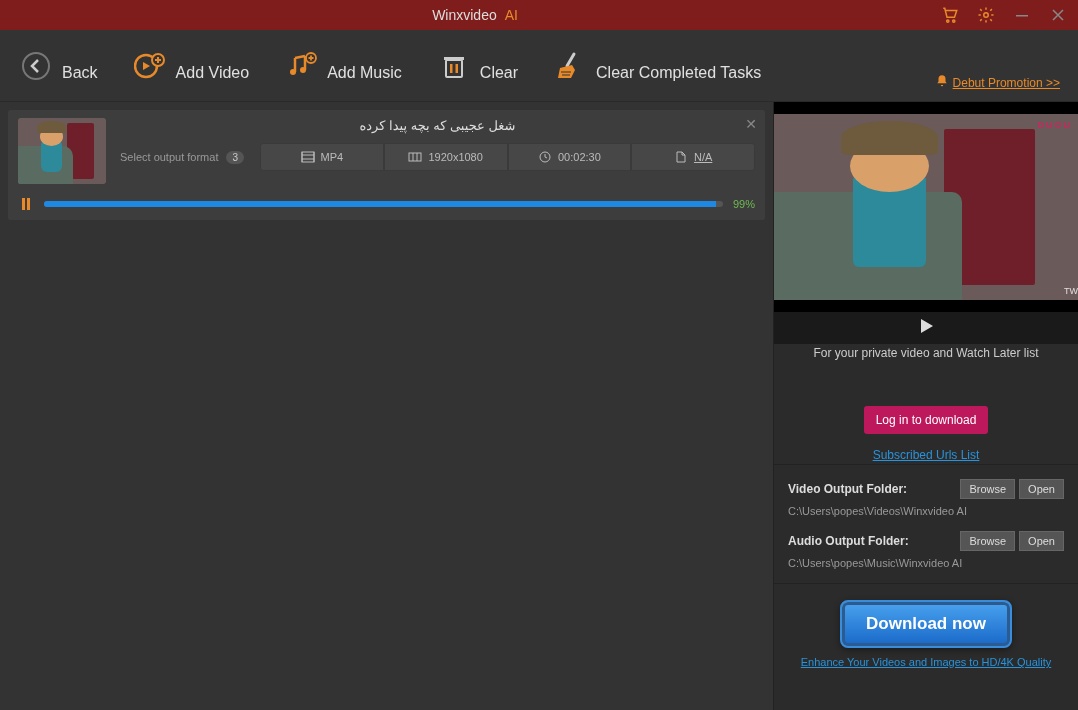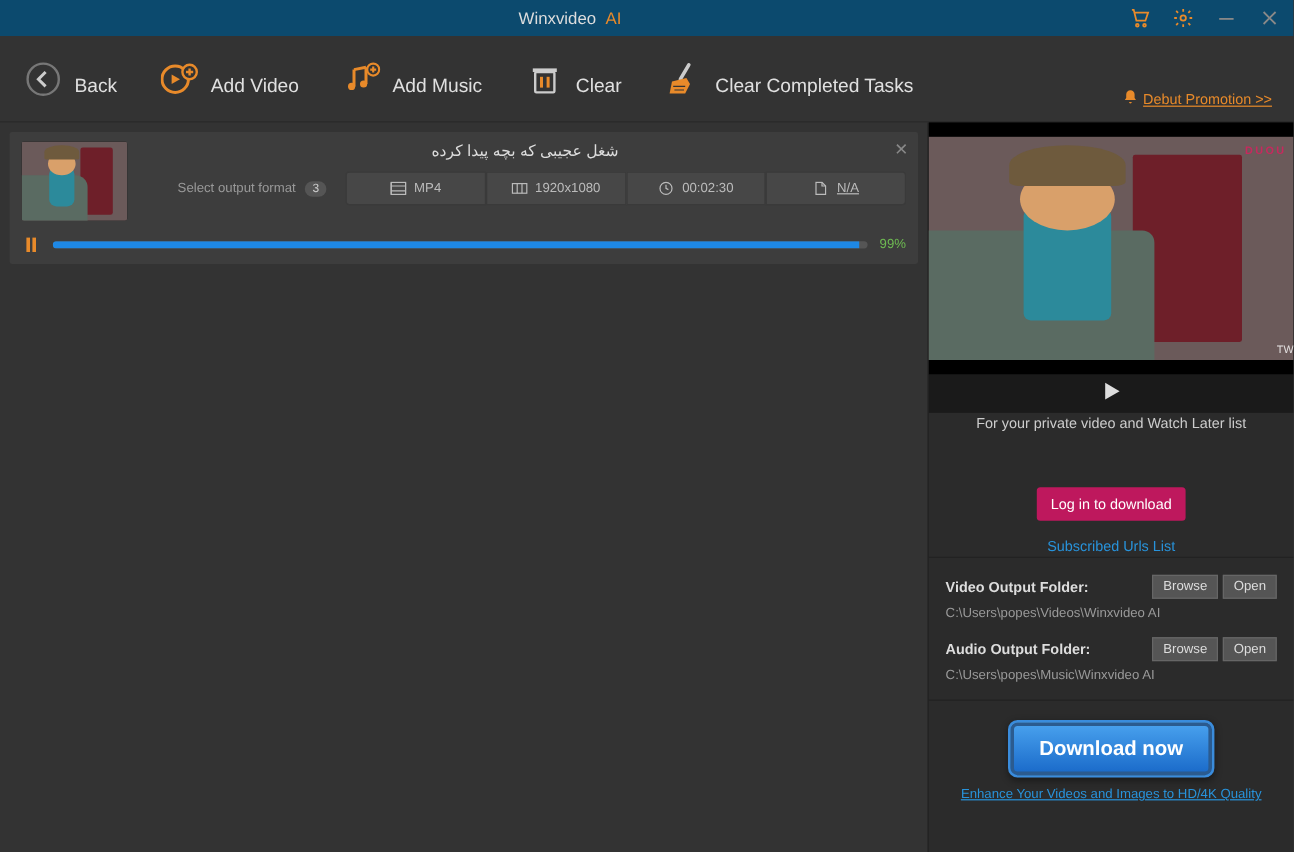--- a/index.html
+++ b/index.html
@@ -1,18 +1,18 @@
 <!DOCTYPE html>
 <html><head>
 <meta charset="utf-8">
 <style>
 * { margin: 0; padding: 0; box-sizing: border-box; font-family: Arial, sans-serif; }
 body { width: 1078px; height: 710px; background: #333333; color: #ccc; overflow: hidden; }
 
-.titlebar { height: 30px; background: #0c4a6e; display: flex; align-items: center; padding: 0 10px; }
+.titlebar { height: 30px; background: #7f1d1d; display: flex; align-items: center; padding: 0 10px; }
 .titlebar-center { flex: 1; text-align: center; font-size: 14px; color: #ddd; }
 .titlebar-center .ai-suffix { color: #e88a2a; margin-left: 4px; }
 .titlebar-right { display: flex; gap: 16px; align-items: center; }
 .titlebar-right .win-btn { width: 20px; height: 20px; display: flex; align-items: center; justify-content: center; color: #888; cursor: pointer; }
 .titlebar-right .cart-icon svg, .titlebar-right .gear-icon svg { stroke: #e88a2a; fill: none; }
 
 .toolbar { height: 72px; background: #333; display: flex; align-items: center; padding: 0 20px; gap: 36px; border-bottom: 1px solid #2a2a2a; position: relative; }
 .toolbar-btn { display: flex; align-items: flex-end; gap: 10px; color: #e0e0e0; font-size: 16px; cursor: pointer; }
 .toolbar-ico { width: 32px; height: 32px; display: flex; align-items: center; justify-content: center; }
 .toolbar-promo { position: absolute; right: 18px; bottom: 10px; color: #e88a2a; font-size: 12px; text-decoration: underline; display: flex; align-items: center; gap: 4px; cursor: pointer; }
@@ -21,21 +21,21 @@
 .left-panel { width: 773px; padding: 8px; }
 .right-panel { flex: 1; background: #2b2b2b; border-left: 1px solid #222; display: flex; flex-direction: column; }
 
 .video-card { background: #3d3d3d; border-radius: 2px; padding: 8px 10px; position: relative; }
 .video-card-close { position: absolute; top: 6px; right: 8px; color: #888; cursor: pointer; font-size: 14px; }
 .card-top { display: flex; gap: 14px; }
 .thumb-sm { width: 88px; height: 66px; background: #1a1a1a; border-radius: 2px; position: relative; overflow: hidden; }
 .card-info { flex: 1; }
 .card-title { text-align: center; color: #ddd; font-size: 13px; margin-bottom: 10px; direction: rtl; }
 .format-row { display: flex; align-items: center; gap: 8px; }
-.format-label { font-size: 11px; color: #999; margin-left: 28px; }
+.format-label { font-size: 11px; color: #999; }
 .format-count { background: #555; border-radius: 8px; padding: 1px 6px; font-size: 10px; color: #ccc; margin-right: 8px; }
 .format-boxes { display: flex; gap: 0; flex: 1; }
 .format-box { flex: 1; background: #474747; border: 1px solid #3a3a3a; height: 28px; display: flex; align-items: center; justify-content: center; gap: 6px; font-size: 11px; color: #bbb; }
 .format-box.first { border-top-left-radius: 3px; border-bottom-left-radius: 3px; }
 .format-box.last { border-top-right-radius: 3px; border-bottom-right-radius: 3px; text-decoration: underline; }
 .fb-ico { width: 14px; height: 14px; display: inline-flex; align-items: center; justify-content: center; }
 
 .progress-row { display: flex; align-items: center; gap: 10px; margin-top: 12px; }
 .pause-btn { width: 16px; height: 16px; display: flex; align-items: center; justify-content: center; cursor: pointer; }
 .pause-btn .bar { width: 3px; height: 12px; background: #e88a2a; margin: 0 1px; }
@@ -43,21 +43,21 @@
 .progress-fill { height: 100%; background: #1e88e5; width: 99%; }
 .progress-pct { color: #6eba52; font-size: 11px; }
 
 .preview-box { height: 210px; background: #000; position: relative; }
 .preview-ctrl { height: 32px; background: #1a1a1a; display: flex; align-items: center; justify-content: center; }
 .play-tri { color: #ddd; cursor: pointer; }
 
 .private-section { padding: 2px 10px; text-align: center; border-bottom: 1px solid #222; }
 .private-text { font-size: 12px; color: #ccc; margin-bottom: 10px; }
 .login-btn { background: #be185d; color: #fff; border: none; padding: 7px 12px; font-size: 12px; border-radius: 3px; cursor: pointer; margin-top: 36px; }
-.sub-link { display: block; margin-top: 14px; color: #2893db; font-size: 12px; cursor: pointer; }
+.sub-link { display: block; margin-top: 14px; color: #2893db; font-size: 12px; text-decoration: underline; cursor: pointer; }
 
 .folder-section { padding: 14px 14px; border-bottom: 1px solid #222; }
 .folder-row { display: flex; align-items: center; justify-content: space-between; margin-bottom: 6px; }
 .folder-label { font-size: 12px; color: #ddd; font-weight: bold; }
 .folder-btns { display: flex; gap: 4px; }
 .folder-btn { background: #555; border: 1px solid #666; color: #ddd; font-size: 11px; padding: 3px 8px; cursor: pointer; }
 .folder-path { font-size: 11px; color: #999; margin-bottom: 14px; }
 
 .dl-section { padding: 16px 10px 10px; text-align: center; }
 .dl-btn { display: inline-block; background: linear-gradient(#4aa3ef, #1868c8); color: #fff; font-weight: bold; font-size: 17px; padding: 12px 24px; border-radius: 8px; border: 2px solid #3a8cdc; box-shadow: 0 0 0 3px #2b5b8f inset, 0 2px 6px rgba(0,0,0,.4); cursor: pointer; }

